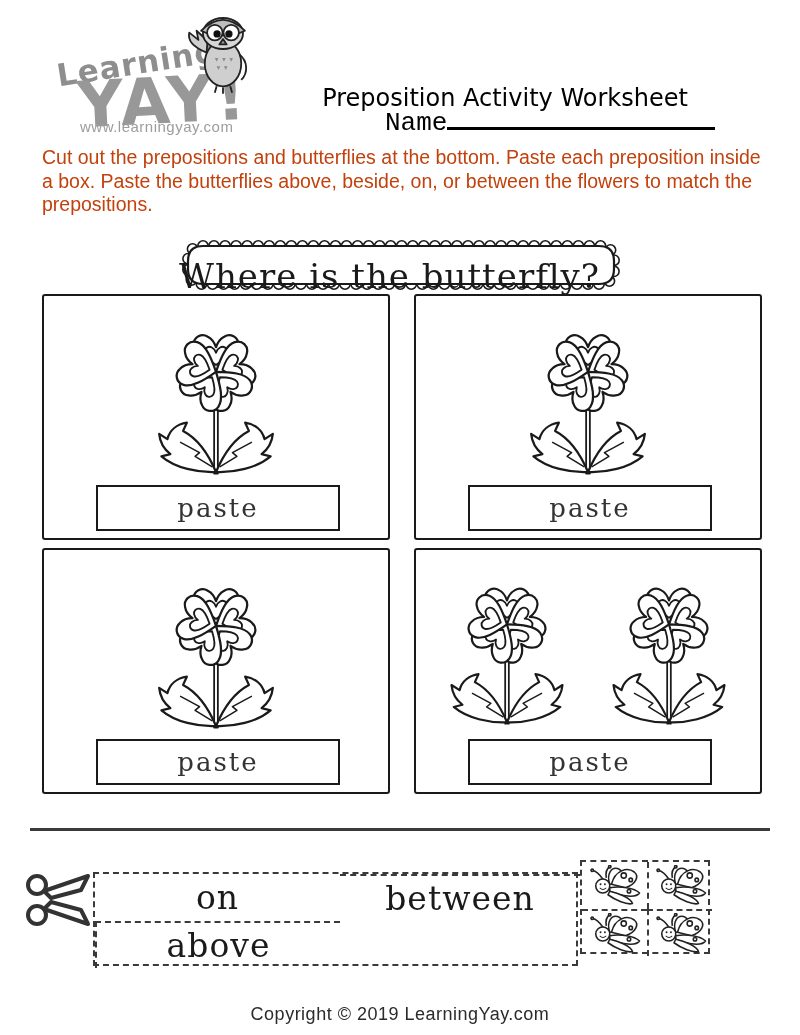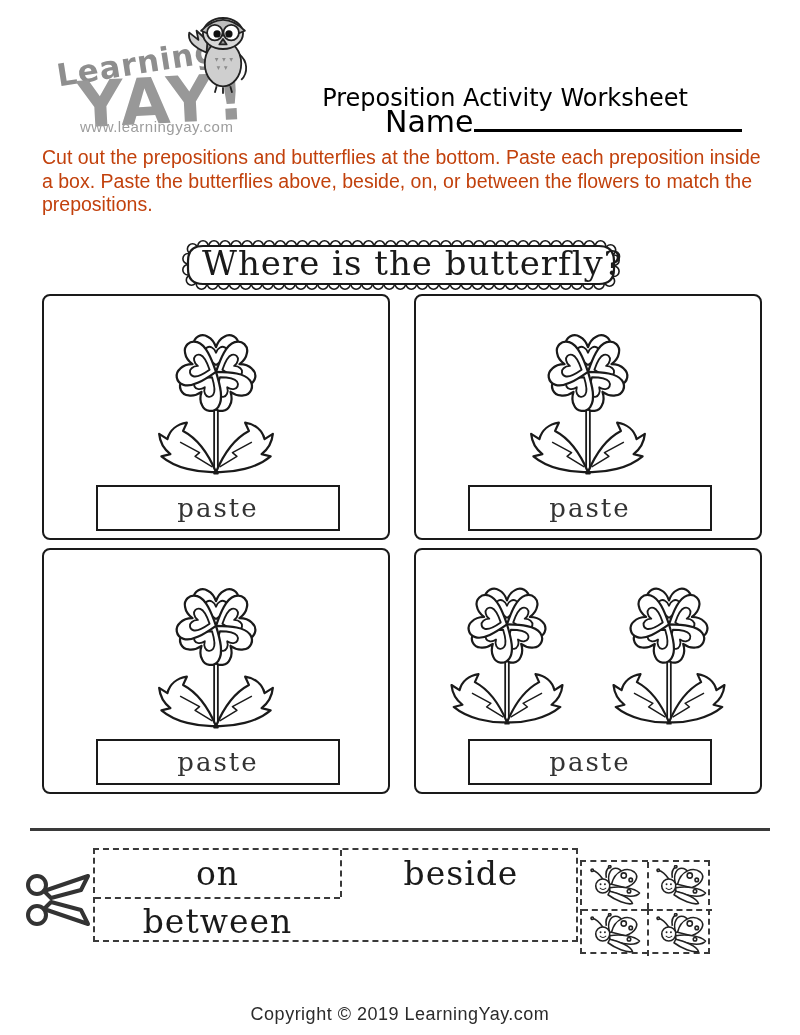--- a/index.html
+++ b/index.html
@@ -27,39 +27,39 @@
   }
   .owl { position:absolute; left:138px; top:2px; width:82px; height:92px; }
   
   .title {
     position:absolute; left:300px; top:48px; width:410px; text-align:center;
     font-family:"DejaVu Sans", sans-serif; font-size:24px; font-weight:500;
     color:#000;
     margin-top:36px;
   }
   .name-row { position:absolute; left:385px; top:104px; height:34px; font-family:"DejaVu Sans", sans-serif; }
-  .name-label { font-size:30px; color:#000; }
+  .name-label { font-size:26px; color:#000;font-family:Liberation Mono, monospace; }
   .name-line { display:inline-block; width:268px; height:26px; border-bottom:3px solid #000; }
   
   .instructions {
     position:absolute; left:42px; top:146px; width:732px;
     font-size:19.5px; line-height:23.5px; color:#c2410c;
   }
   
   .banner { position:absolute; left:179px; top:236px; width:444px; height:58px; }
   .banner svg { position:absolute; left:0; top:0; width:444px; height:58px; }
   .banner-text {
-    position:absolute; left:0; top:0; width:100%; height:56px;
-    text-align:right; line-height:54px;
+    position:absolute; left:0; top:13px; width:100%; height:56px;
+    text-align:left; line-height:54px;
     font-family:"DejaVu Serif", serif; font-size:34px; color:#1a1a1a; letter-spacing:1px;
   }
   
   .flower-box {
     position:absolute; width:348px; height:246px;
-    border:2.5px solid #1a1a1a; border-radius:8px; background:#fff;
+    border:2.5px solid #1a1a1a; border-radius:3px; background:#fff;
   }
   .box-1 { left:42px;  top:294px; }
   .box-2 { left:414px; top:294px; }
   .box-3 { left:42px;  top:548px; }
   .box-4 { left:414px; top:548px; }
   .flower-area {
     position:absolute; left:0; top:16px; width:100%; height:176px;
     display:flex; justify-content:center; align-items:flex-start; gap:16px;
   }
   .flower-area svg { width:150px; height:172px; }
@@ -68,21 +68,21 @@
     position:absolute; left:52px; bottom:7px; width:244px; height:46px;
     border:2.5px solid #1a1a1a; background:#fff;
     text-align:center; line-height:42px;
     font-family:"DejaVu Serif", serif; font-size:26px; letter-spacing:2px; color:#333;
   }
   
   .divider { position:absolute; left:30px; top:828px; width:740px; height:3px; background:#3a3a3a; }
   
   .scissors { position:absolute; left:24px; top:864px; width:72px; height:72px; }
   .words-grid {
-    position:absolute; left:93px; top:848px; width:485px; height:94px;
+    position:absolute; left:93px; top:872px; width:485px; height:94px;
     display:grid; grid-template-columns:245px 240px; grid-template-rows:47px 47px;
     border:2px dashed #3a3a3a;
   }
   .word-cell {
     display:flex; align-items:center; justify-content:center;
     font-family:"DejaVu Serif", serif; font-size:33px; letter-spacing:1px; color:#1a1a1a;
   }
   .word-cell.col2 { border-left:2px dashed #3a3a3a; }
   .word-cell.row2 { border-top:2px dashed #3a3a3a; }
   .bfly-grid {
@@ -336,22 +336,22 @@
     <g fill="#fff" stroke="#333" stroke-width="4" stroke-linejoin="round">
       <circle cx="13" cy="21" r="9"></circle>
       <circle cx="13" cy="51" r="9"></circle>
       <path d="M20 27 L64 12 L57 26 L27 34 Z"></path>
       <path d="M20 45 L64 60 L57 46 L27 38 Z"></path>
     </g>
   </svg>
 
   <div class="words-grid">
     <div class="word-cell">on</div>
-    <div class="word-cell col2">beside</div>
     <div class="word-cell row2">between</div>
+    <div class="word-cell col2 row2">above</div>
   </div>
 
   <div class="bfly-grid">
     <div class="bfly-cell">
       <svg>
           <use href="#butterfly"></use>
         </svg>
     </div>
     <div class="bfly-cell col2">
       <svg>

